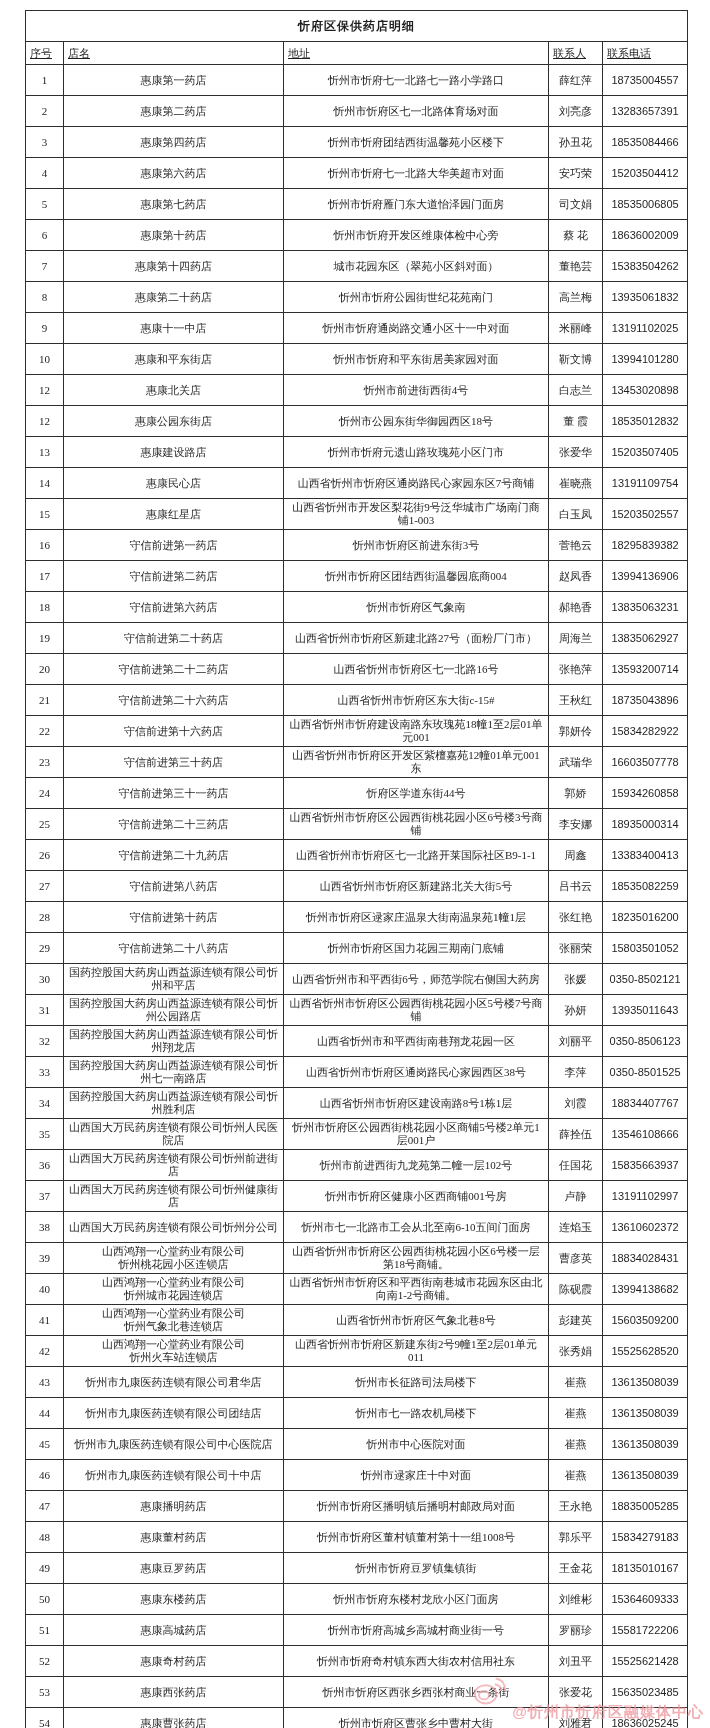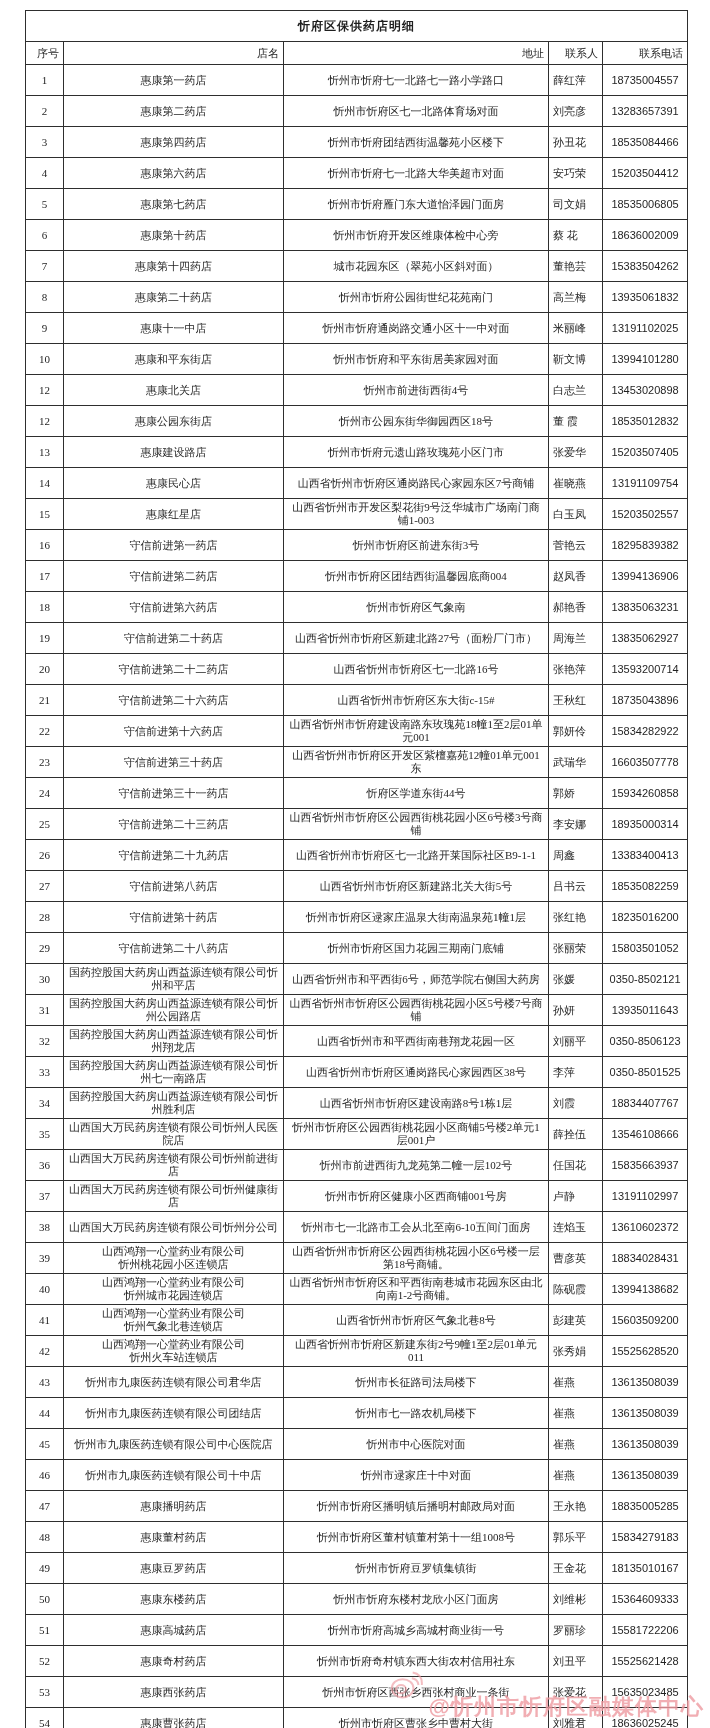--- a/index.html
+++ b/index.html
@@ -12,33 +12,33 @@
   table{border-collapse:collapse;width:100%;table-layout:fixed;}
   col.c-no{width:38px;}
   col.c-name{width:220px;}
   col.c-addr{width:265px;}
   col.c-contact{width:54px;}
   col.c-phone{width:85px;}
   th,td{border:1px solid #2e2e2e;font-weight:normal;vertical-align:middle;
         font-size:11px;line-height:13px;padding:2px 4px;overflow:hidden;}
   tr.title-row th{font-size:12px;line-height:16px;font-weight:bold;height:26px;
         text-align:center;letter-spacing:1px;margin-top:20px;}
-  tr.header-row th{height:18px;text-align:right;font-size:11px;}
+  tr.header-row th{height:18px;text-align:left;font-size:11px;text-decoration:underline;}
   tbody td{height:26px;}
   td.cell-no{text-align:center;}
   td.cell-name{text-align:center;white-space:pre-line;}
   td.cell-addr{text-align:center;}
-  td.cell-contact{text-align:left;}
+  td.cell-contact{text-align:center;}
   td.cell-phone{text-align:center;font-family:Liberation Sans, sans-serif;}
   .watermark{
     position:absolute;right:6px;bottom:6px;display:flex;align-items:center;
     gap:6px;pointer-events:none;
   }
   .watermark .wm-text{
-    font-size:22px;font-weight:bold;color:rgba(238,154,160,0.80);
+    font-size:15px;font-weight:bold;color:rgba(238,154,160,0.80);
     font-family:"Liberation Sans","DejaVu Sans",sans-serif;letter-spacing:1px;margin-top:44px;
   }
   .wm-icon{width:34px;height:30px;opacity:0.8;}
 </style>
 </head>
 <body>
 
 <div class="sheet">
   <table>
     <colgroup>

